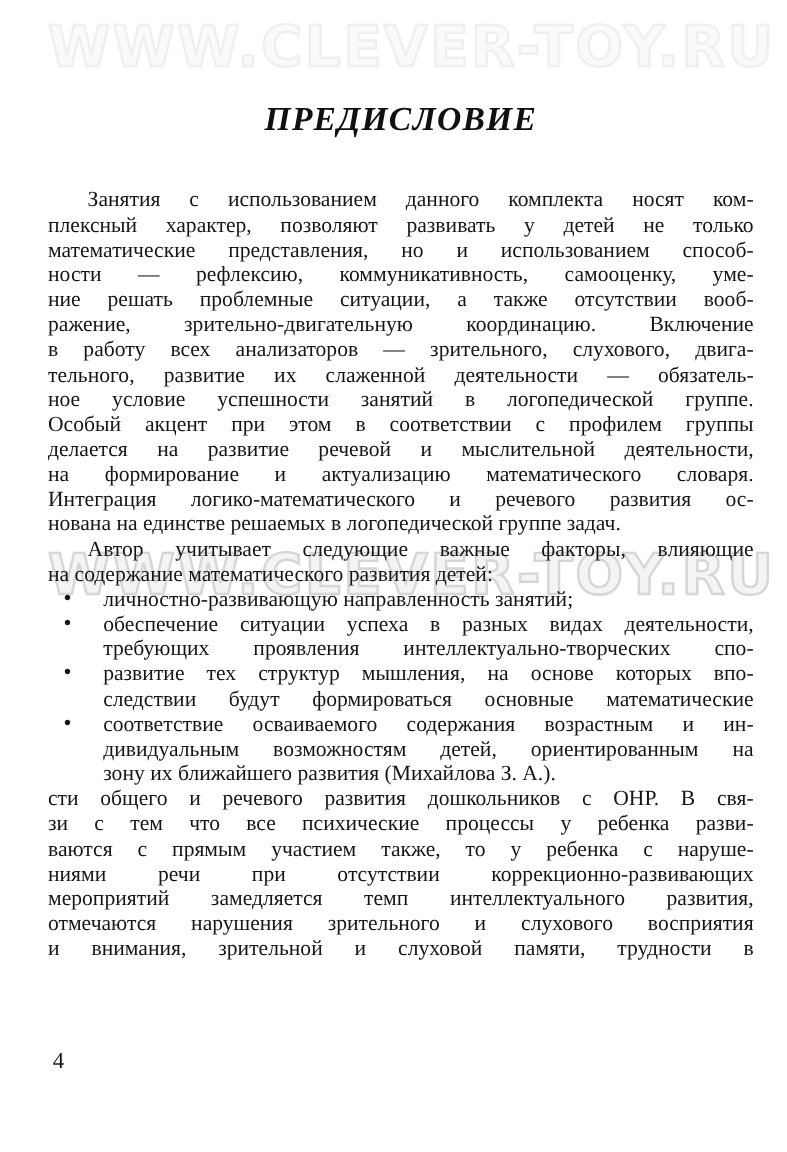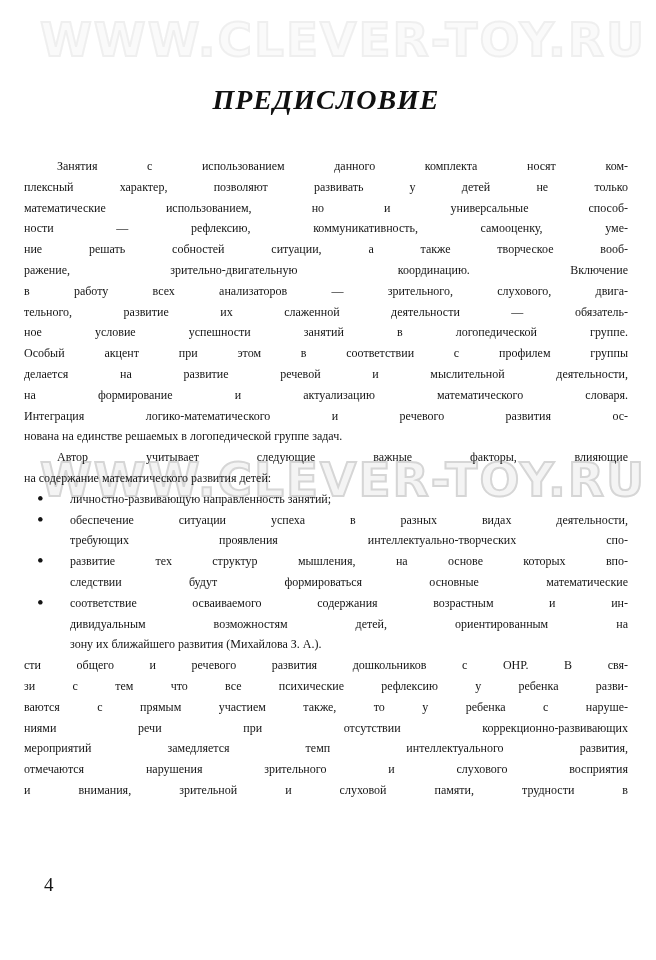--- a/index.html
+++ b/index.html
@@ -12,35 +12,35 @@
     width: 656px;
     height: 960px;
     background: #ffffff;
     overflow: hidden;
     font-family: "Liberation Serif", "DejaVu Serif", serif;
     color: #151515;
   }
   .content {
     position: relative;
     z-index: 2;
-    padding: 84px 28px 0 24px;
+    padding: 84px 28px 0 40px;
     font-family: Liberation Serif, serif;
   }
   .title {
     text-align: center;
     font-size: 28px;
     font-weight: bold;
     font-style: italic;
     letter-spacing: 1px;
     line-height: 32px;
     margin-bottom: 40px;
     color: #101010;
   }
   .line {
-    font-size: 12px;
+    font-size: 18px;
     line-height: 20.8px;
     text-align: justify;
     text-align-last: justify;
     white-space: normal;
   }
   .line.ll {                 
     text-align-last: left;
   }
   .line.indent {
     text-indent: 33px;
@@ -103,23 +103,23 @@
   <div class="watermark top">WWW.CLEVER-TOY.RU</div>
   <div class="watermark mid">WWW.CLEVER-TOY.RU</div>
 
   <div class="content">
 
     <div class="title">ПРЕДИСЛОВИЕ</div>
 
     <div>
       <div class="line indent">Занятия с использованием данного комплекта носят ком-</div>
       <div class="line">плексный характер, позволяют развивать у детей не только</div>
-      <div class="line">математические использованием, но и универсальные способ-</div>
+      <div class="line">математические представления, но и использованием способ-</div>
       <div class="line">ности — рефлексию, коммуникативность, самооценку, уме-</div>
-      <div class="line">ние решать собностей ситуации, а также творческое вооб-</div>
+      <div class="line">ние решать проблемные ситуации, а также отсутствии вооб-</div>
       <div class="line">ражение, зрительно-двигательную координацию. Включение</div>
       <div class="line">в работу всех анализаторов — зрительного, слухового, двига-</div>
       <div class="line">тельного, развитие их слаженной деятельности — обязатель-</div>
       <div class="line">ное условие успешности занятий в логопедической группе.</div>
       <div class="line">Особый акцент при этом в соответствии с профилем группы</div>
       <div class="line">делается на развитие речевой и мыслительной деятельности,</div>
       <div class="line">на формирование и актуализацию математического словаря.</div>
       <div class="line">Интеграция логико-математического и речевого развития ос-</div>
       <div class="line ll">нована на единстве решаемых в логопедической группе задач.</div>
     </div>
@@ -160,21 +160,21 @@
           <div class="line">соответствие осваиваемого содержания возрастным и ин-</div>
           <div class="line">дивидуальным возможностям детей, ориентированным на</div>
           <div class="line ll">зону их ближайшего развития (Михайлова З. А.).</div>
         </div>
       </div>
 
     </div>
 
     <div>
       <div class="line">сти общего и речевого развития дошкольников с ОНР. В свя-</div>
-      <div class="line">зи с тем что все психические рефлексию у ребенка разви-</div>
+      <div class="line">зи с тем что все психические процессы у ребенка разви-</div>
       <div class="line">ваются с прямым участием также, то у ребенка с наруше-</div>
       <div class="line">ниями речи при отсутствии коррекционно-развивающих</div>
       <div class="line">мероприятий замедляется темп интеллектуального развития,</div>
       <div class="line">отмечаются нарушения зрительного и слухового восприятия</div>
       <div class="line">и внимания, зрительной и слуховой памяти, трудности в</div>
     </div>
 
   </div>
 
   <div class="page-number">4</div>

